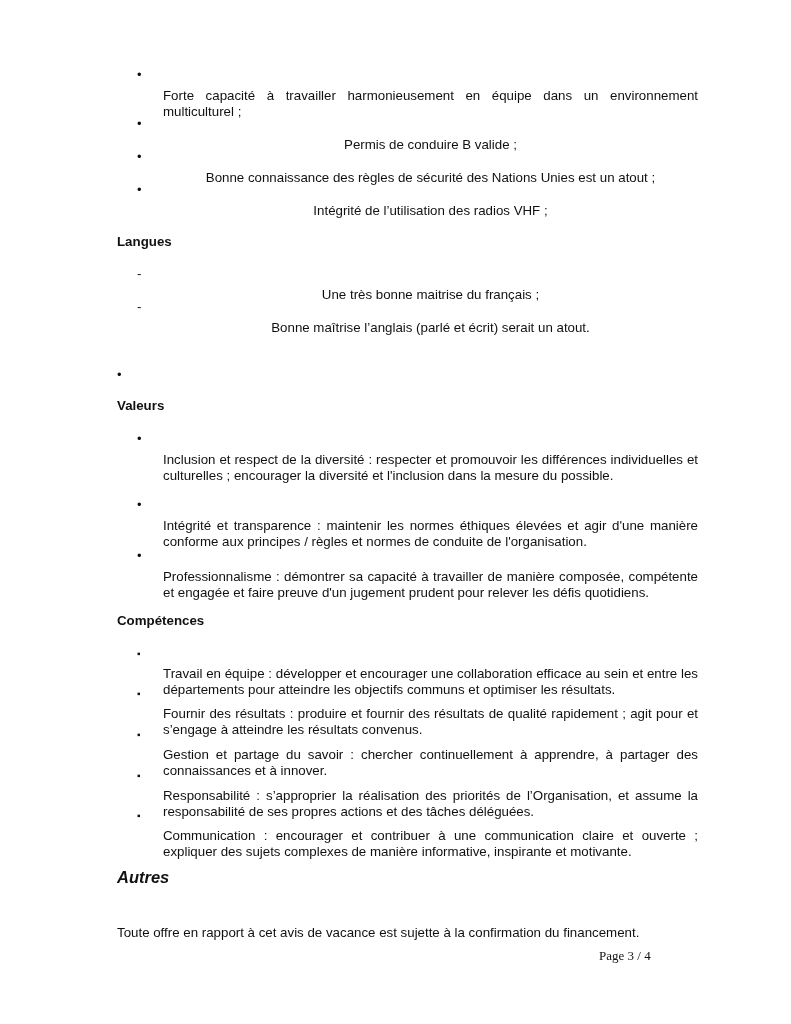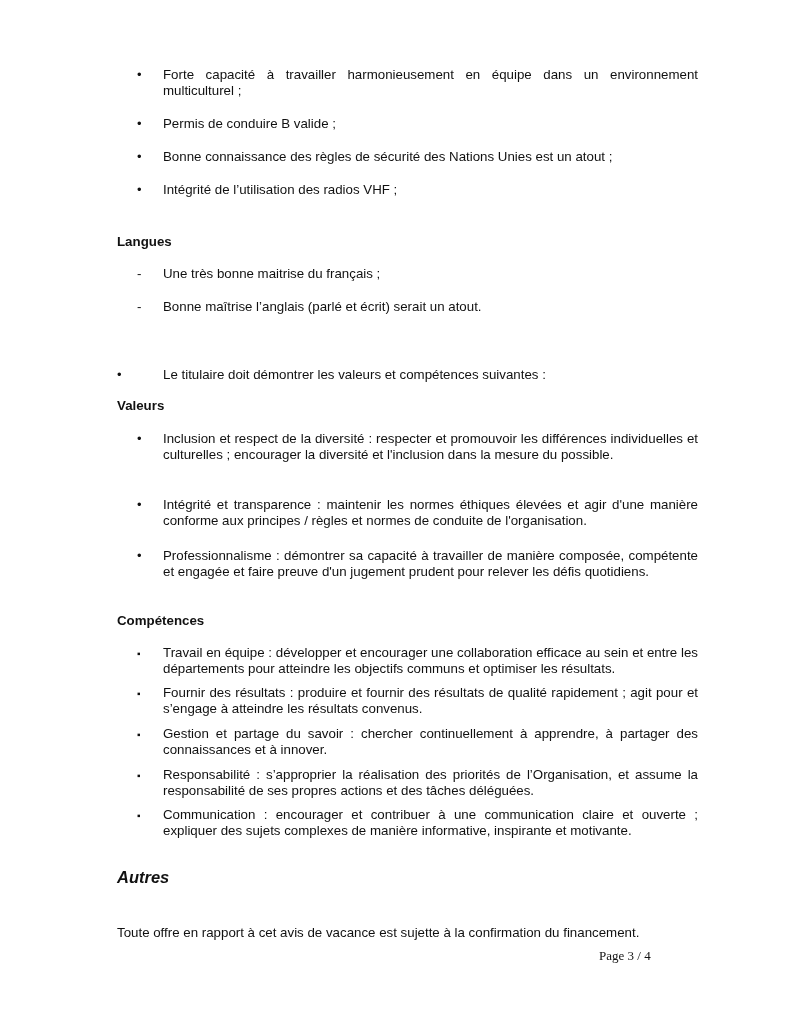--- a/index.html
+++ b/index.html
@@ -1,22 +1,22 @@
 <!DOCTYPE html>
 <html><head>
   <meta charset="utf-8">
   <style>
     html, body { margin: 0; padding: 0; background: #ffffff; }
     body {
       width: 791px; height: 1024px; position: relative; overflow: hidden;
       font-family: "Liberation Sans", sans-serif; color: #111; font-size: 13.3px;
     }
     .page { position: absolute; left: 0; top: 0; width: 791px; height: 1024px; }
-    .item { position: absolute; left: 163px; width: 535px; line-height: 16px; text-align: justify; }
-    .item.nojust { text-align: left; }
+    .item { position: absolute; left: 163px; width: 535px; line-height: 16px; text-align: justify; margin-top: 21px; }
+    .item.nojust { text-align: center; }
     .marker { position: absolute; left: 137px; line-height: 16px; }
     .dot { font-size: 13px; }
     .sq { font-size: 10px; }
     .h-bold { position: absolute; left: 117px; font-weight: bold; font-size: 13.3px; line-height: 16px; }
     .h-ital { position: absolute; left: 117px; font-weight: bold; font-style: italic; font-size: 16.5px; line-height: 20px; }
     .para { position: absolute; left: 117px; width: 600px; line-height: 16px; }
     .pagenum { position: absolute; left: 599px; top: 948px; font-size: 13px; line-height: 16px; font-family: Liberation Serif, serif; }
   </style>
 </head>
 <body>
@@ -39,21 +39,20 @@
 
   <div class="h-bold" style="top:234px">Langues</div>
   <div>
     <span class="marker" style="top:266px">-</span>
     <div class="item nojust" style="top:266px">Une très bonne maitrise du français ;</div>
     <span class="marker" style="top:299px">-</span>
     <div class="item nojust" style="top:299px">Bonne maîtrise l’anglais (parlé et écrit) serait un atout.</div>
   </div>
 
   <span class="marker dot" style="left:117px; top:367px">•</span>
-  <div class="item nojust" style="top:367px">Le titulaire doit démontrer les valeurs et compétences suivantes :</div>
 
   <div class="h-bold" style="top:398px">Valeurs</div>
   <div>
     <span class="marker dot" style="top:431px">•</span>
     <div class="item" style="top:431px">Inclusion et respect de la diversité : respecter et promouvoir les différences individuelles et culturelles ; encourager la diversité et l'inclusion dans la mesure du possible.</div>
 
     <span class="marker dot" style="top:497px">•</span>
     <div class="item" style="top:497px">Intégrité et transparence : maintenir les normes éthiques élevées et agir d'une manière conforme aux principes / règles et normes de conduite de l'organisation.</div>
 
     <span class="marker dot" style="top:548px">•</span>

